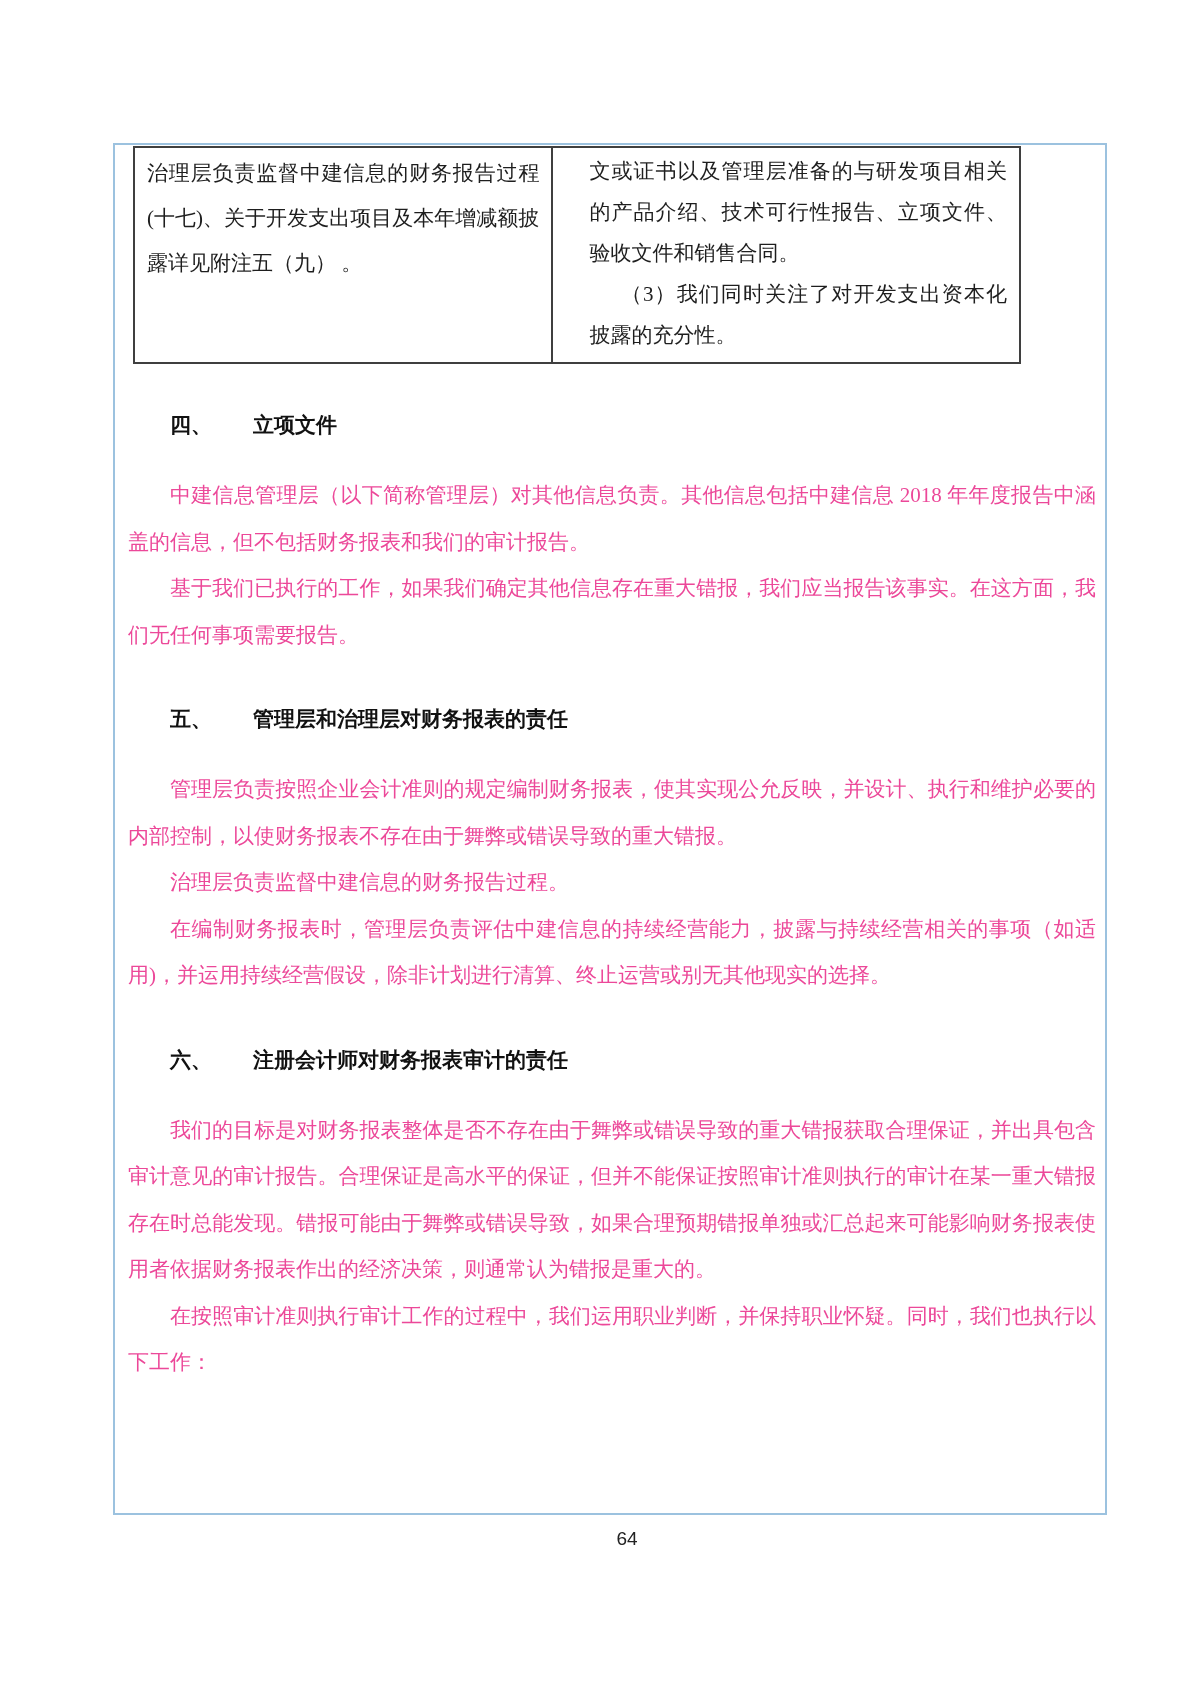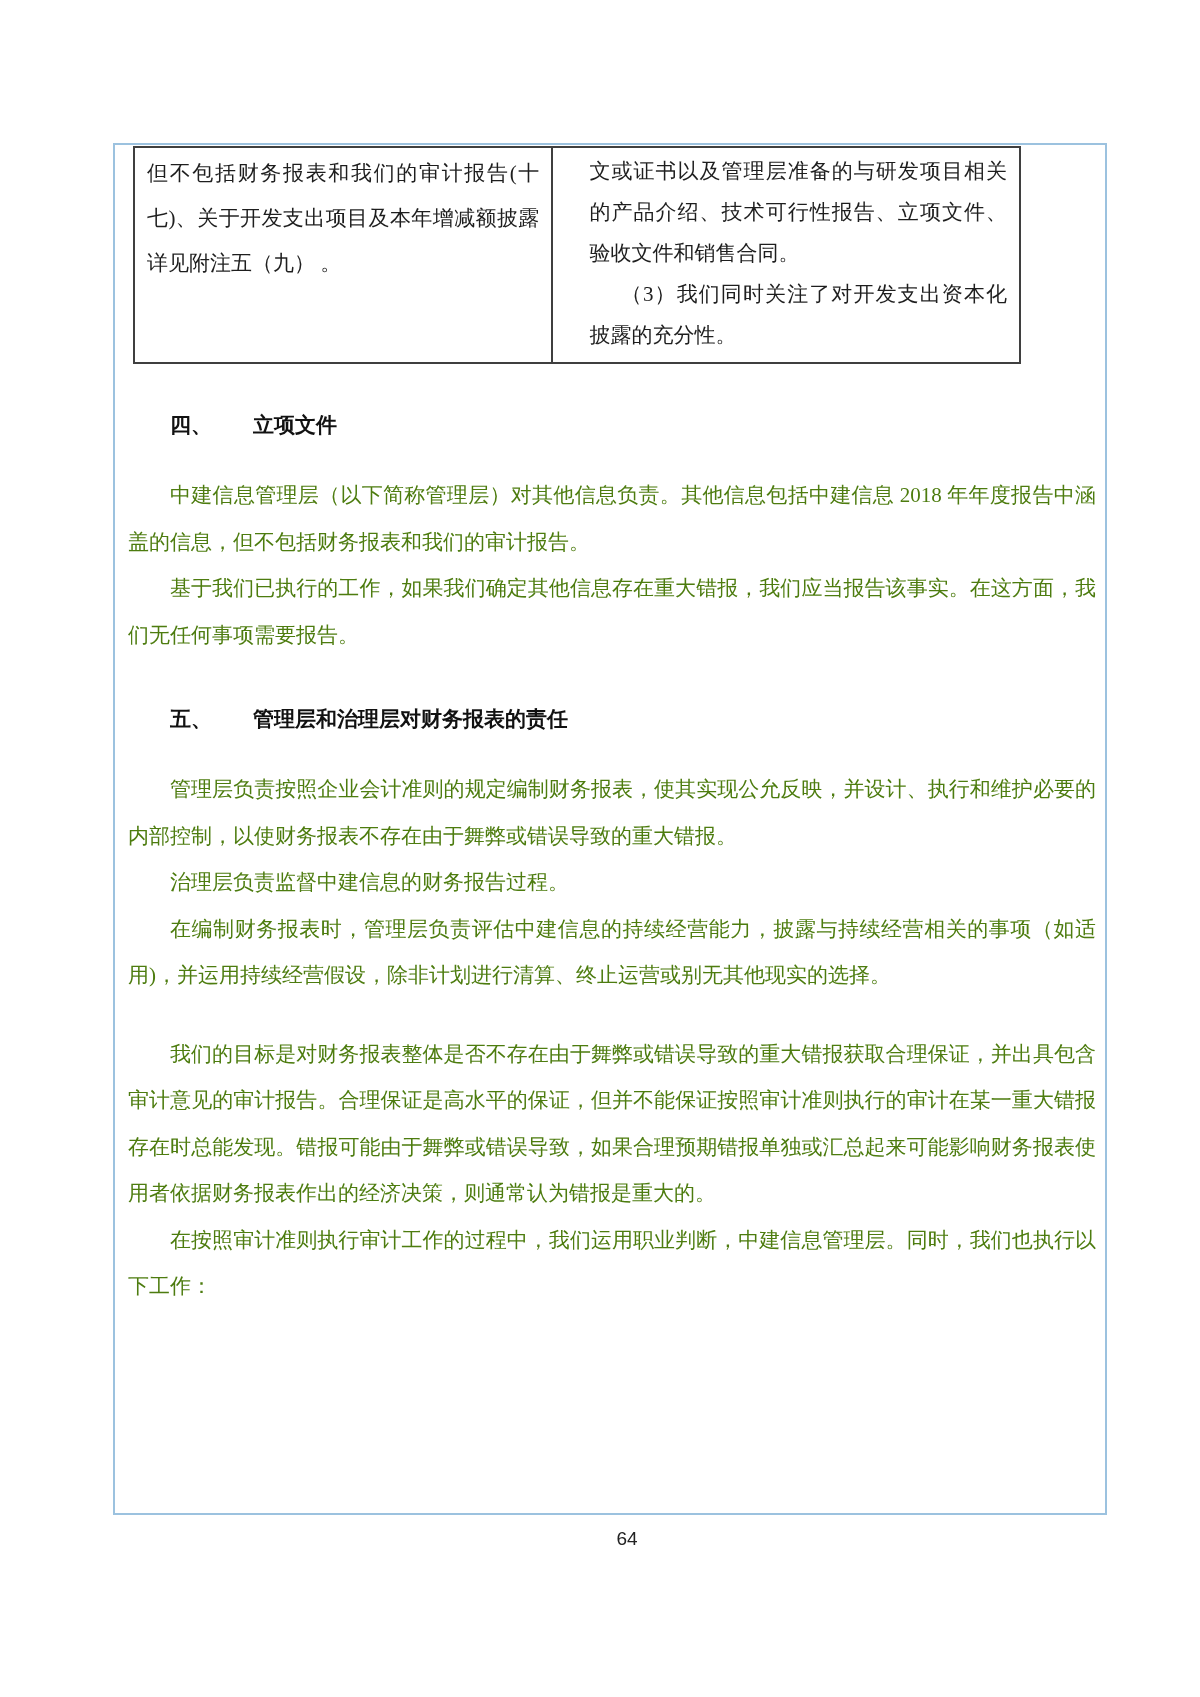--- a/index.html
+++ b/index.html
@@ -64,21 +64,21 @@
   .section-heading .sec-num {
     display: inline-block;
     width: 83px;
   }
   .body-para {
     margin: 0;
     font-size: 21px;
     line-height: 46.5px;
     text-align: justify;
     text-indent: 2em;
-    color: #4d7c0f;
+    color: #ec4899;
   }
   .first-para { margin-top: 32px; }
 
   
   .page-number {
     position: absolute;
     top: 1528px;
     left: 0;
     width: 100%;
     text-align: center;
@@ -90,41 +90,44 @@
 </style>
 </head>
 <body>
 
 <div class="page">
 
   <div class="frame">
 
     <div class="kam-table">
       <div class="kam-cell kam-cell-left">
-        <p>但不包括财务报表和我们的审计报告(十七)、关于开发支出项目及本年增减额披露详见附注五（九） 。</p>
+        <p>治理层负责监督中建信息的财务报告过程(十七)、关于开发支出项目及本年增减额披露详见附注五（九） 。</p>
       </div>
       <div class="kam-cell kam-cell-right">
         <p>文或证书以及管理层准备的与研发项目相关的产品介绍、技术可行性报告、立项文件、验收文件和销售合同。</p>
         <p class="kam-indent">（3）我们同时关注了对开发支出资本化披露的充分性。</p>
       </div>
     </div>
 
     <div class="section-heading">
       <span class="sec-num">四、</span><span>立项文件</span>
     </div>
     <p class="body-para first-para">中建信息管理层（以下简称管理层）对其他信息负责。其他信息包括中建信息 2018 年年度报告中涵盖的信息，但不包括财务报表和我们的审计报告。</p>
     <p class="body-para">基于我们已执行的工作，如果我们确定其他信息存在重大错报，我们应当报告该事实。在这方面，我们无任何事项需要报告。</p>
 
     <div class="section-heading">
       <span class="sec-num">五、</span><span>管理层和治理层对财务报表的责任</span>
     </div>
     <p class="body-para first-para">管理层负责按照企业会计准则的规定编制财务报表，使其实现公允反映，并设计、执行和维护必要的内部控制，以使财务报表不存在由于舞弊或错误导致的重大错报。</p>
     <p class="body-para">治理层负责监督中建信息的财务报告过程。</p>
     <p class="body-para">在编制财务报表时，管理层负责评估中建信息的持续经营能力，披露与持续经营相关的事项（如适用)，并运用持续经营假设，除非计划进行清算、终止运营或别无其他现实的选择。</p>
 
+    <div class="section-heading">
+      <span class="sec-num">六、</span><span>注册会计师对财务报表审计的责任</span>
+    </div>
     <p class="body-para first-para">我们的目标是对财务报表整体是否不存在由于舞弊或错误导致的重大错报获取合理保证，并出具包含审计意见的审计报告。合理保证是高水平的保证，但并不能保证按照审计准则执行的审计在某一重大错报存在时总能发现。错报可能由于舞弊或错误导致，如果合理预期错报单独或汇总起来可能影响财务报表使用者依据财务报表作出的经济决策，则通常认为错报是重大的。</p>
-    <p class="body-para">在按照审计准则执行审计工作的过程中，我们运用职业判断，中建信息管理层。同时，我们也执行以下工作：</p>
+    <p class="body-para">在按照审计准则执行审计工作的过程中，我们运用职业判断，并保持职业怀疑。同时，我们也执行以下工作：</p>
 
   </div>
 
   <div class="page-number">64</div>
 
 </div>
 
 </body></html>

